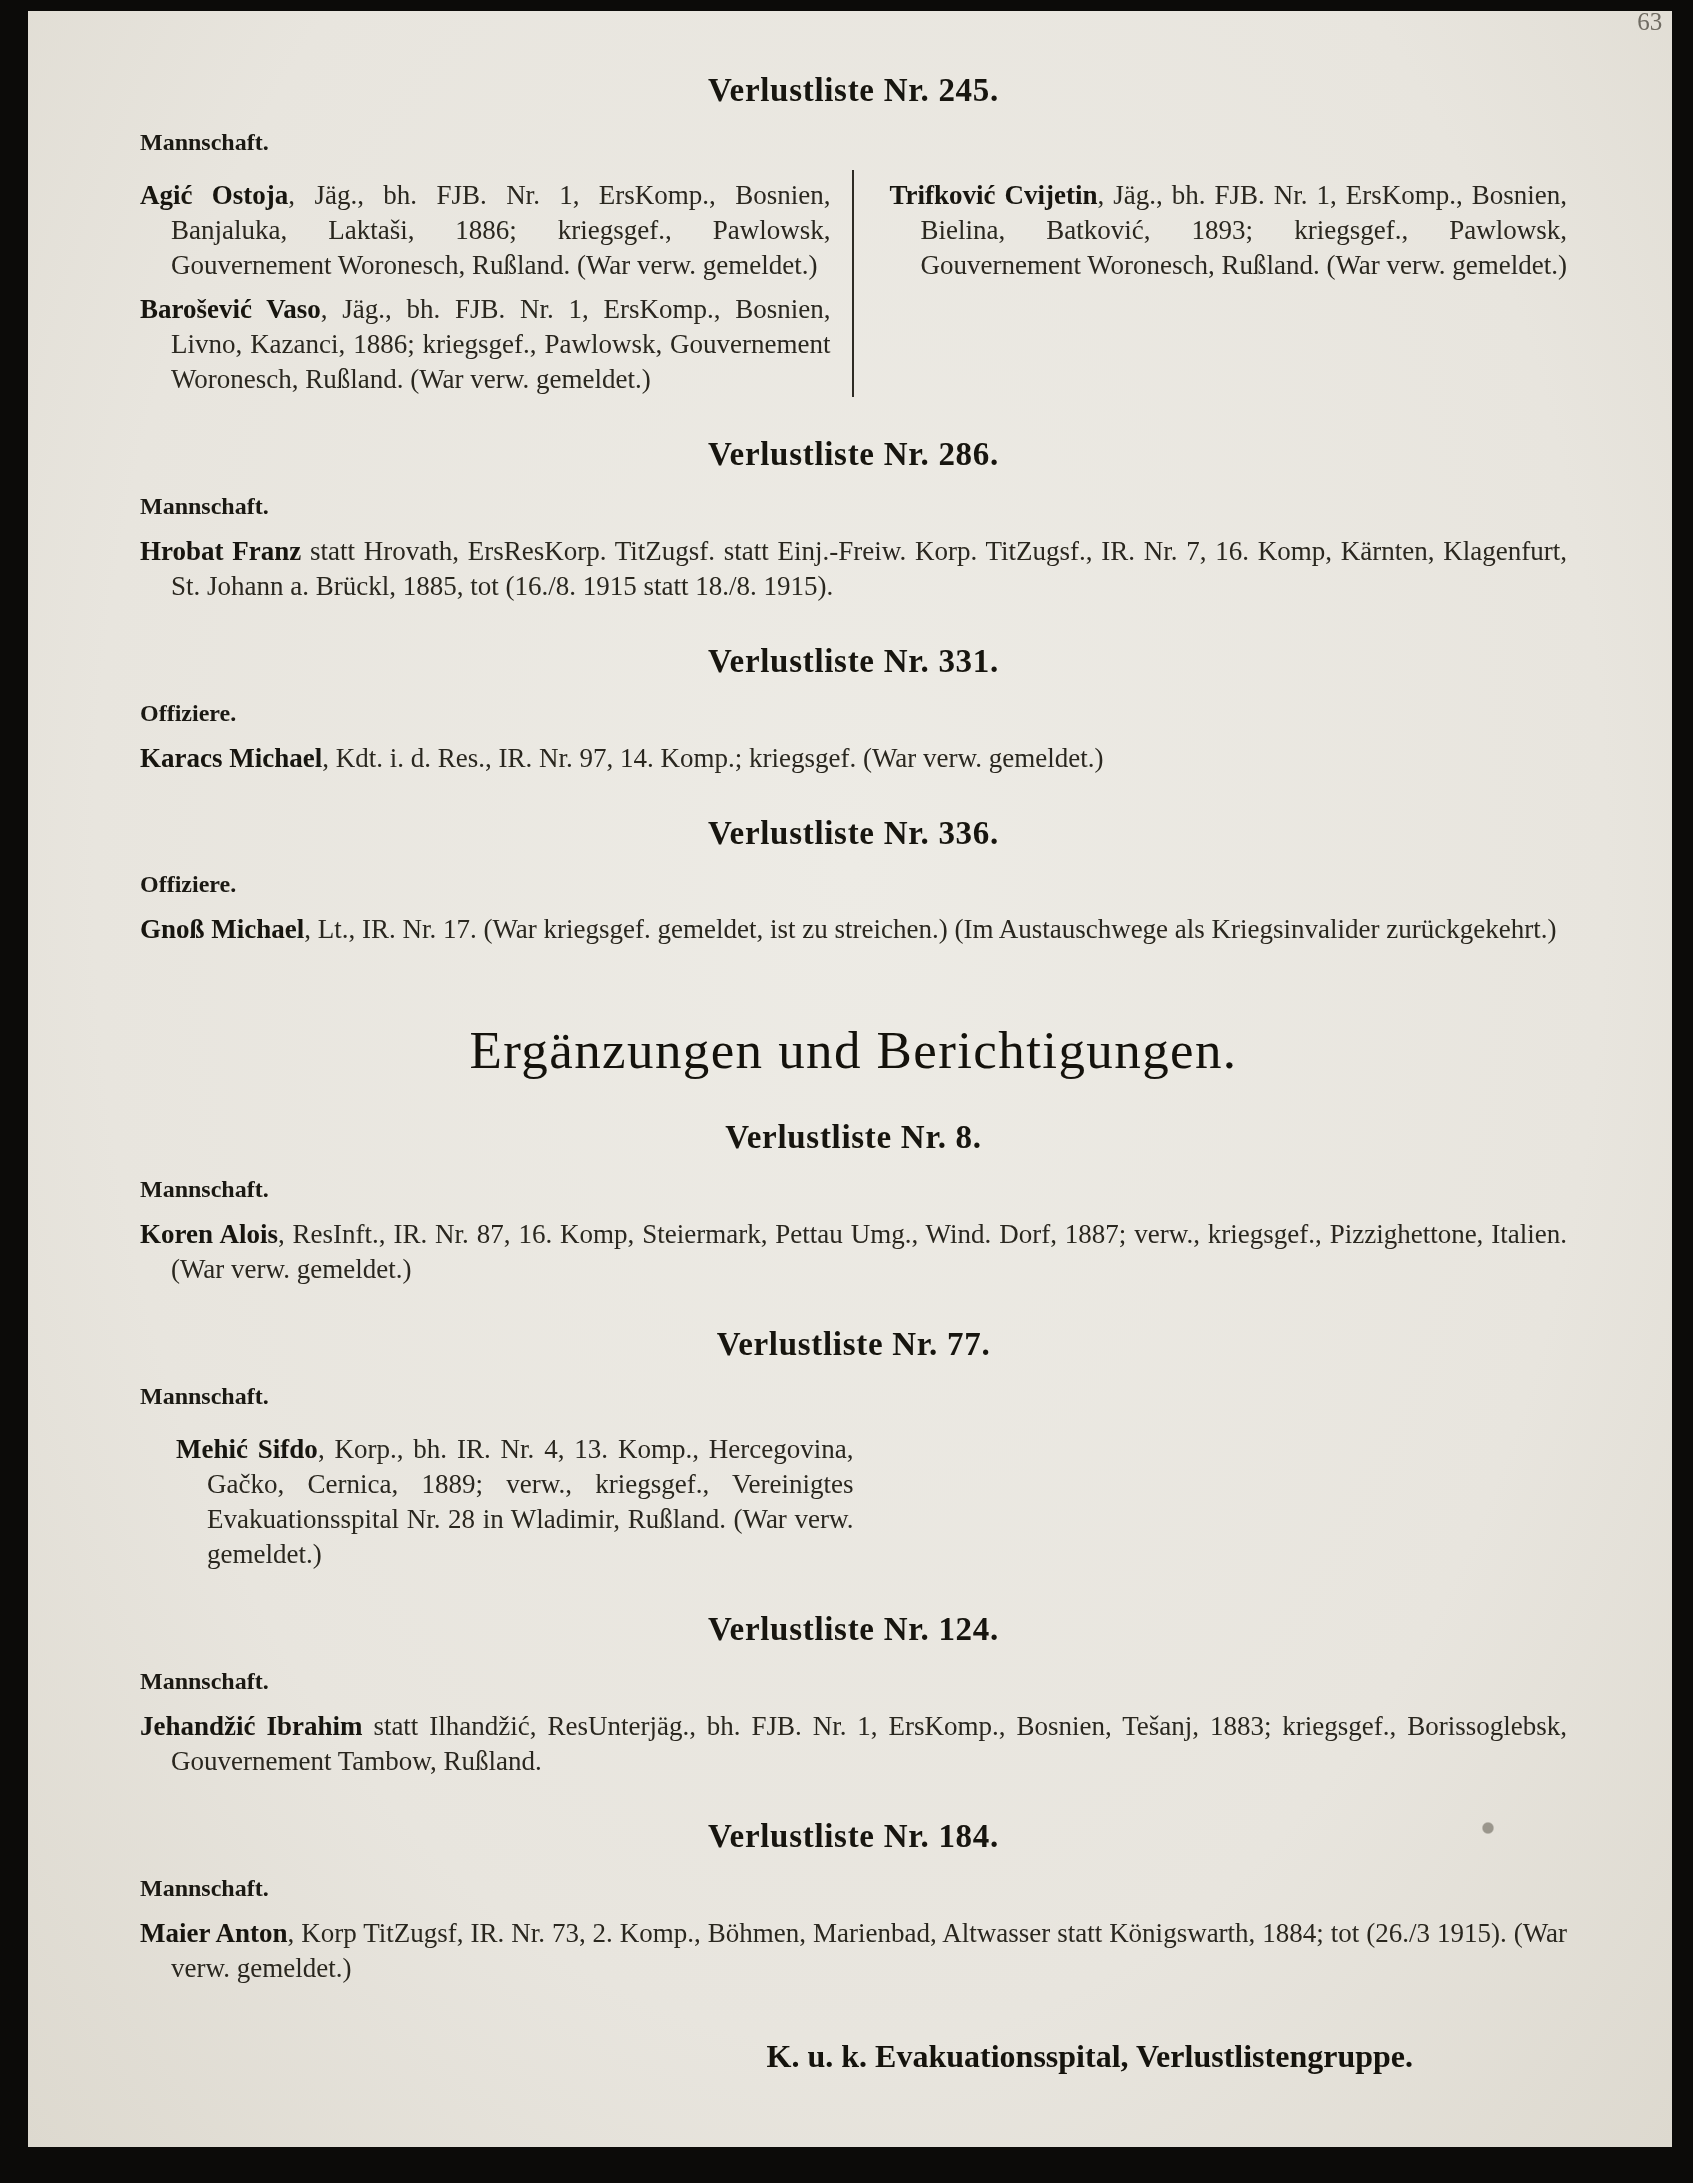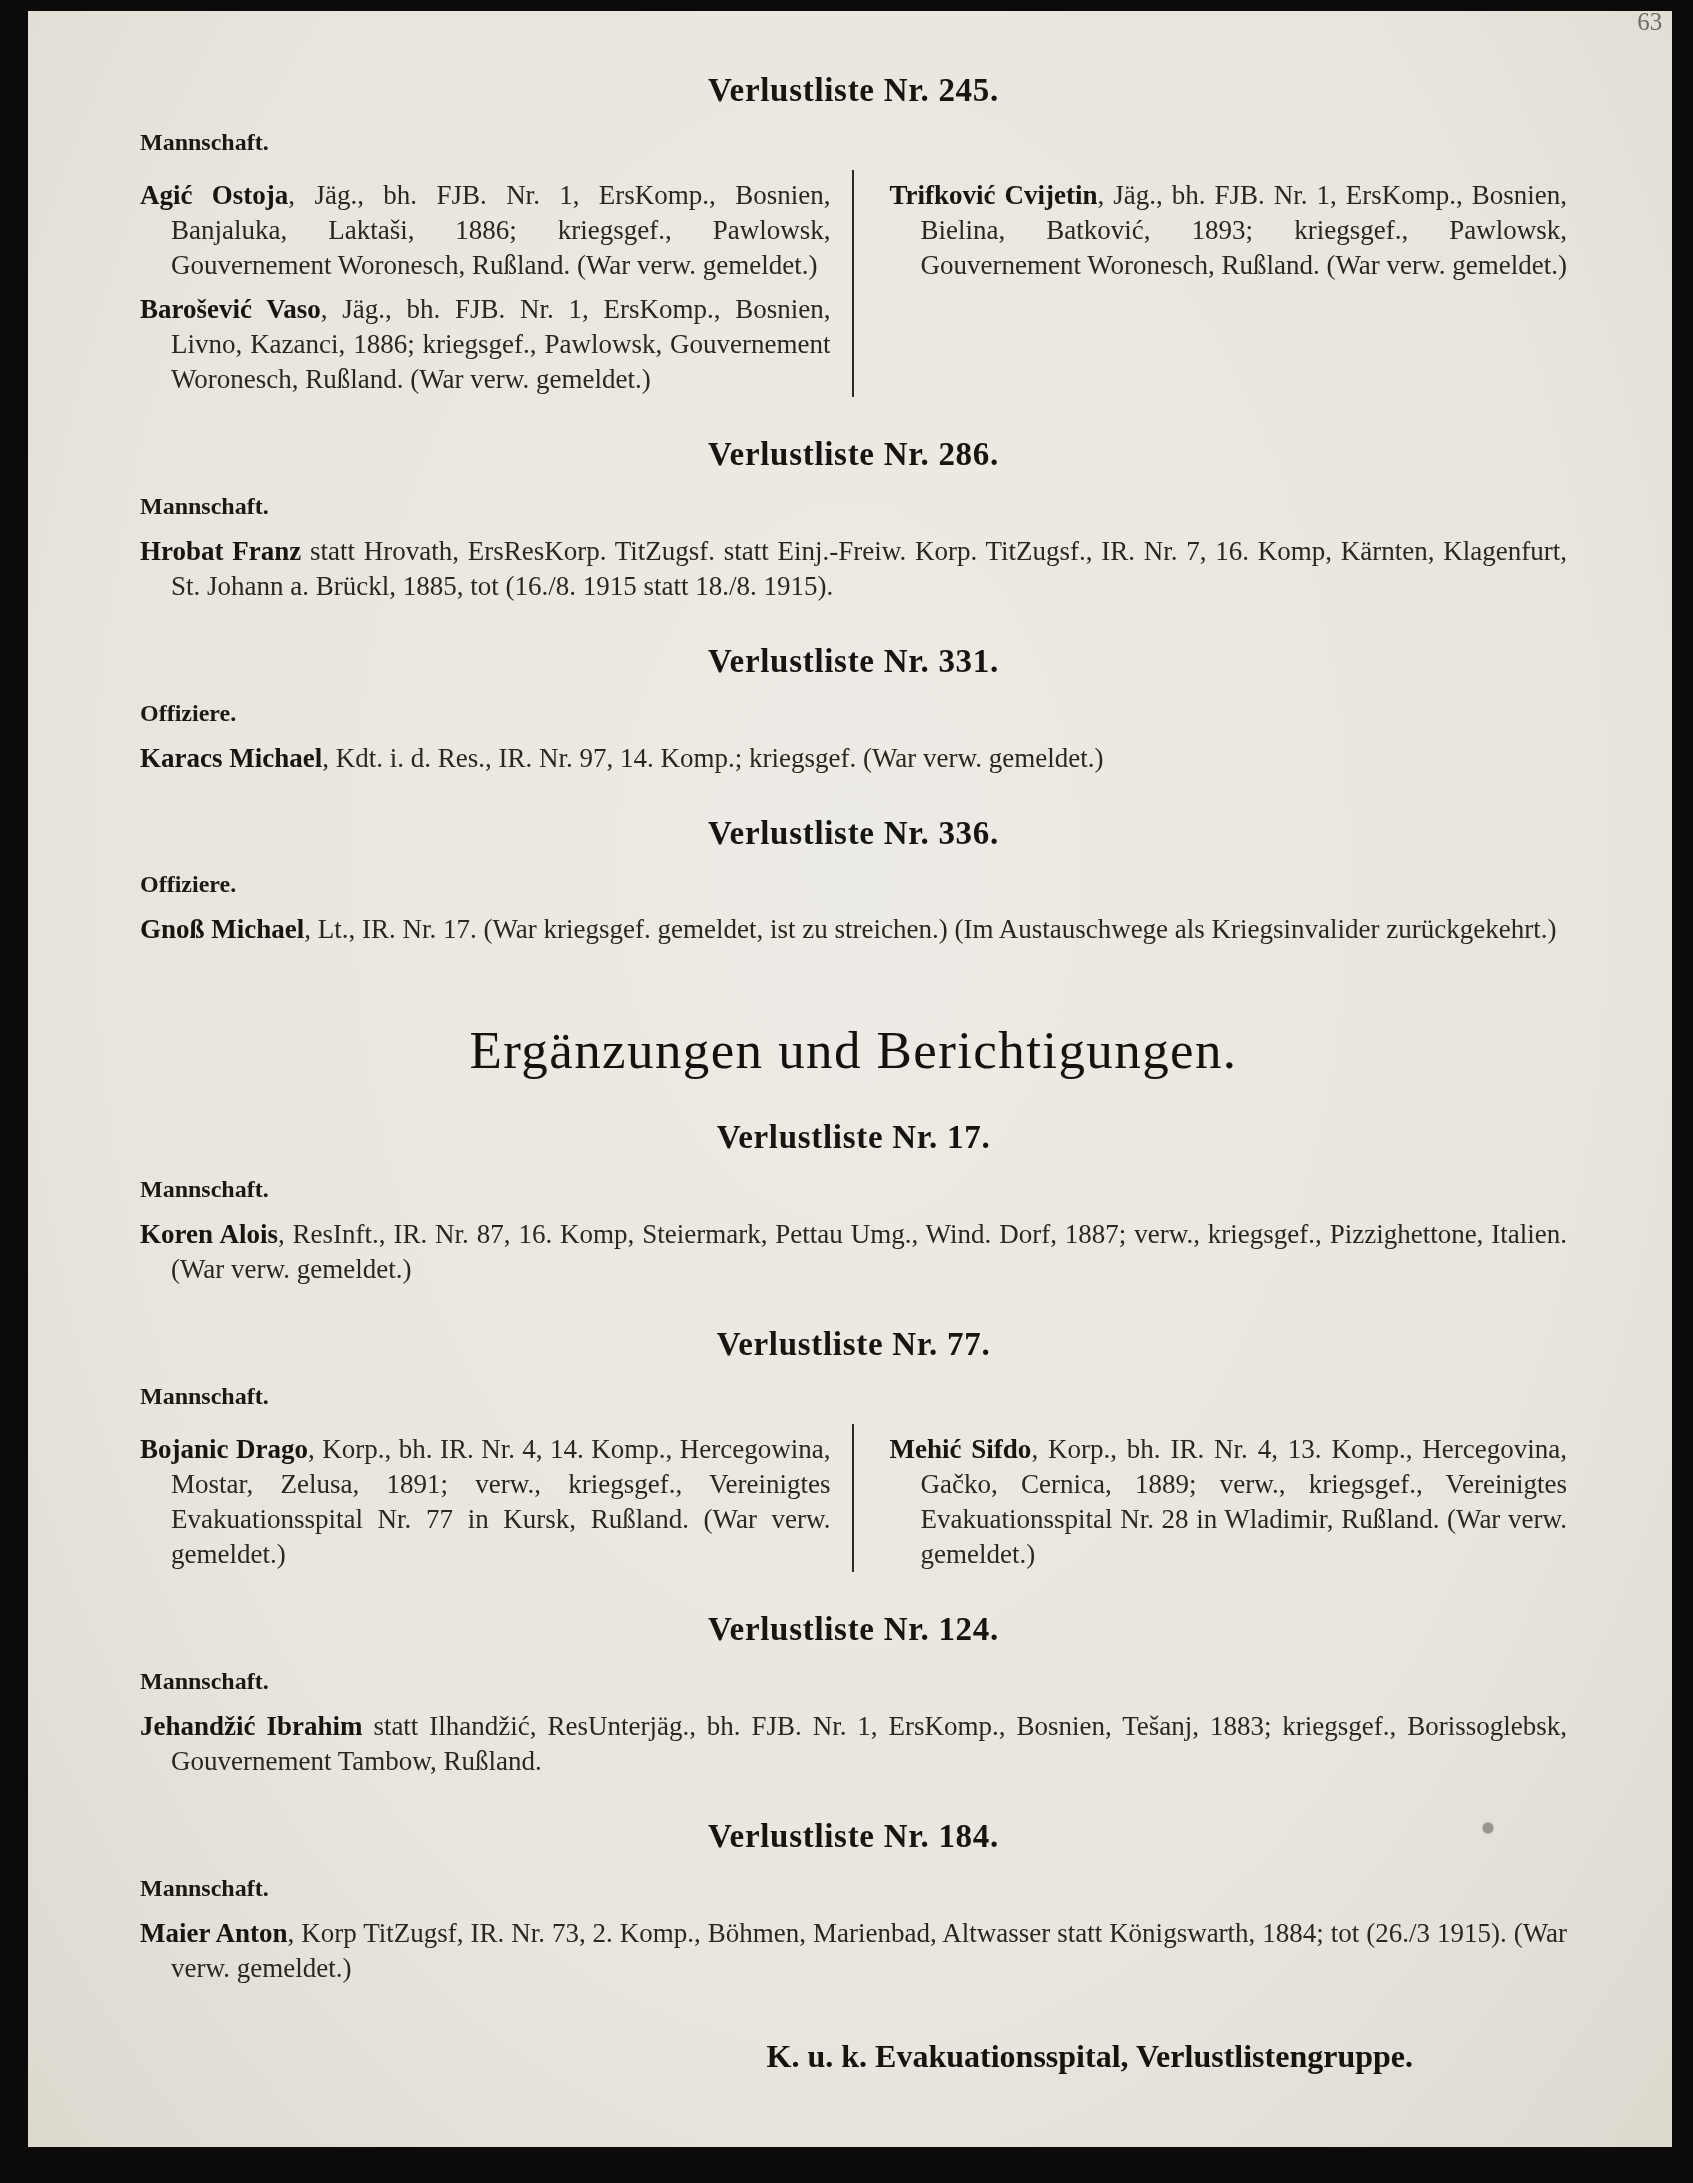--- a/index.html
+++ b/index.html
@@ -111,32 +111,29 @@
 
   <section class="section">
     <h2 class="section-title">Verlustliste Nr. 336.</h2>
     <h3 class="section-sub">Offiziere.</h3>
     <p class="entry"><span class="name">Gnoß Michael</span><span>, Lt., IR. Nr. 17. (War kriegsgef. gemeldet, ist zu streichen.) (Im Austauschwege als Kriegsinvalider zurückgekehrt.)</span></p>
   </section>
 
   <h1 class="main-heading">Ergänzungen und Berichtigungen.</h1>
 
   <section class="section">
-    <h2 class="section-title">Verlustliste Nr. 17.</h2>
+    <h2 class="section-title">Verlustliste Nr. 8.</h2>
     <h3 class="section-sub">Mannschaft.</h3>
     <p class="entry"><span class="name">Koren Alois</span><span>, ResInft., IR. Nr. 87, 16. Komp, Steiermark, Pettau Umg., Wind. Dorf, 1887; verw., kriegsgef., Pizzighettone, Italien. (War verw. gemeldet.)</span></p>
   </section>
 
   <section class="section">
     <h2 class="section-title">Verlustliste Nr. 77.</h2>
     <h3 class="section-sub">Mannschaft.</h3>
     <div class="cols">
-      <div class="col left">
-        <p class="entry"><span class="name">Bojanic Drago</span><span>, Korp., bh. IR. Nr. 4, 14. Komp., Hercegowina, Mostar, Zelusa, 1891; verw., kriegsgef., Vereinigtes Evakuationsspital Nr. 77 in Kursk, Rußland. (War verw. gemeldet.)</span></p>
-      </div>
       <div class="col right">
         <p class="entry"><span class="name">Mehić Sifdo</span><span>, Korp., bh. IR. Nr. 4, 13. Komp., Hercegovina, Gačko, Cernica, 1889; verw., kriegsgef., Vereinigtes Evakuationsspital Nr. 28 in Wladimir, Rußland. (War verw. gemeldet.)</span></p>
       </div>
     </div>
   </section>
 
   <section class="section">
     <h2 class="section-title">Verlustliste Nr. 124.</h2>
     <h3 class="section-sub">Mannschaft.</h3>
     <p class="entry"><span class="name">Jehandžić Ibrahim</span><span> statt Ilhandžić, ResUnterjäg., bh. FJB. Nr. 1, ErsKomp., Bosnien, Tešanj, 1883; kriegsgef., Borissoglebsk, Gouvernement Tambow, Rußland.</span></p>

